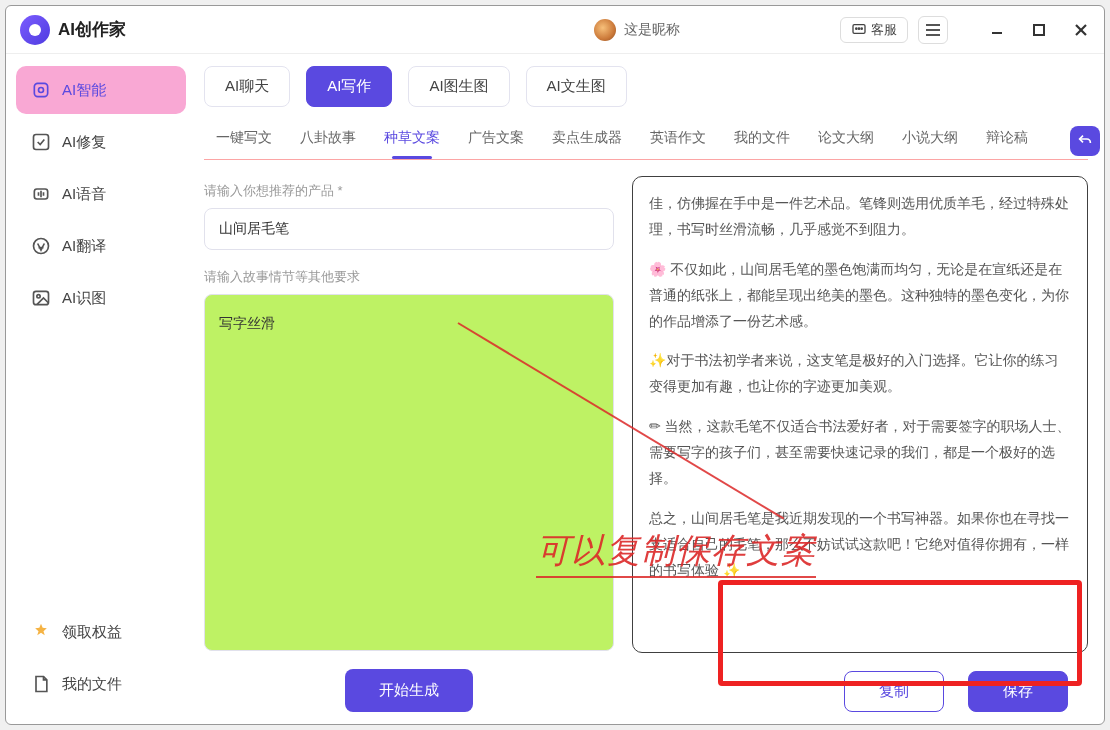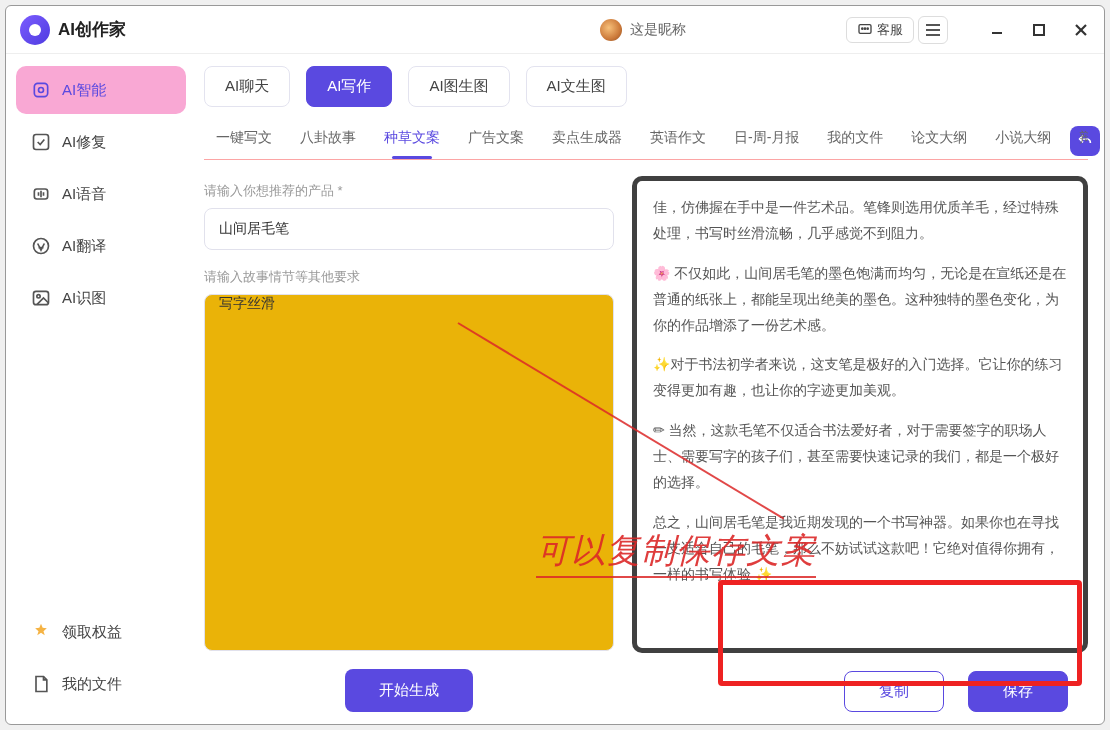--- a/index.html
+++ b/index.html
@@ -49,21 +49,21 @@
   .titlebar .spacer { flex: 1; }
   .avatar {
     width: 22px; height:22px; border-radius:50%;
     background: radial-gradient(circle at 40% 40%, #f7c07a, #cc7a3a 60%, #8a4a1f);
     margin-right: 8px;
   }
   .nickname { color:#666; font-size:14px; margin-right: 160px; }
   .kefu {
     display:flex; align-items:center;
     padding:3px 10px; border:1px solid #ddd; border-radius:6px;
-    font-size:13px; color:#444; margin-right:4px; cursor:pointer;
+    font-size:13px; color:#444; margin-right:10px; cursor:pointer;
   }
   .kefu svg { margin-right:4px; }
   .hamburger {
     width:30px; height:28px; display:flex; align-items:center; justify-content:center;
     border:1px solid #ddd; border-radius:6px; cursor:pointer; margin-right:40px;
   }
   .win-controls { display:flex; gap:24px; align-items:center; }
   .win-btn { width:18px; height:18px; display:flex; align-items:center; justify-content:center; cursor:pointer; color:#333; }
   .body {
     flex:1; display:flex; min-height:0;
@@ -135,35 +135,35 @@
     flex: 0 0 410px; display:flex; flex-direction:column;
   }
   .label { color:#999; font-size:13px; margin: 6px 0 8px; }
   .field-input {
     width:100%; padding:12px 14px;
     border:1px solid #e1e1ec; border-radius:8px;
     font-size:14px; color:#333; background:#fff;
   }
   .field-textarea {
     width:100%; flex:1; min-height:260px;
-    padding:0 14px;
+    padding:20px 14px;
     border:1px solid #e1e1ec; border-radius:8px;
-    font-size:14px; color:#333; background:#eab308; resize:none;
+    font-size:14px; color:#333; background:#bef264; resize:none;
   }
   .gen-row { display:flex; justify-content:center; margin-top:18px; }
   .gen-btn {
     background:#5a49e0; color:#fff;
     padding:12px 34px; border:none; border-radius:8px;
     font-size:15px; cursor:pointer;
   }
   .col-right {
     flex:1; display:flex; flex-direction:column; min-width:0;
   }
   .result-box {
-    flex:1; border:5px solid #404040; border-radius:10px;
+    flex:1; border:1px solid #404040; border-radius:10px;
     padding:14px 16px; overflow-y:auto; color:#555;
     font-size:14px; line-height:1.85;
   }
   .result-box p { margin-bottom:14px; }
   .result-box::-webkit-scrollbar{width:6px}
   .result-box::-webkit-scrollbar-thumb{background:#ccc;border-radius:3px}
   .result-actions {
     display:flex; justify-content:flex-end; gap:24px;
     margin-top:18px; padding-right:20px;
   }
@@ -339,21 +339,20 @@
         <div class="tab">AI文生图</div>
       </div>
 
       <div class="subtabs">
         <div class="subtab">一键写文</div>
         <div class="subtab">八卦故事</div>
         <div class="subtab active">种草文案</div>
         <div class="subtab">广告文案</div>
         <div class="subtab">卖点生成器</div>
         <div class="subtab">英语作文</div>
-        <div class="subtab">日-周-月报</div>
         <div class="subtab">我的文件</div>
         <div class="subtab">论文大纲</div>
         <div class="subtab">小说大纲</div>
         <div class="subtab">辩论稿</div>
 
       </div>
 
       <div class="content">
 
         <div class="col-left">

